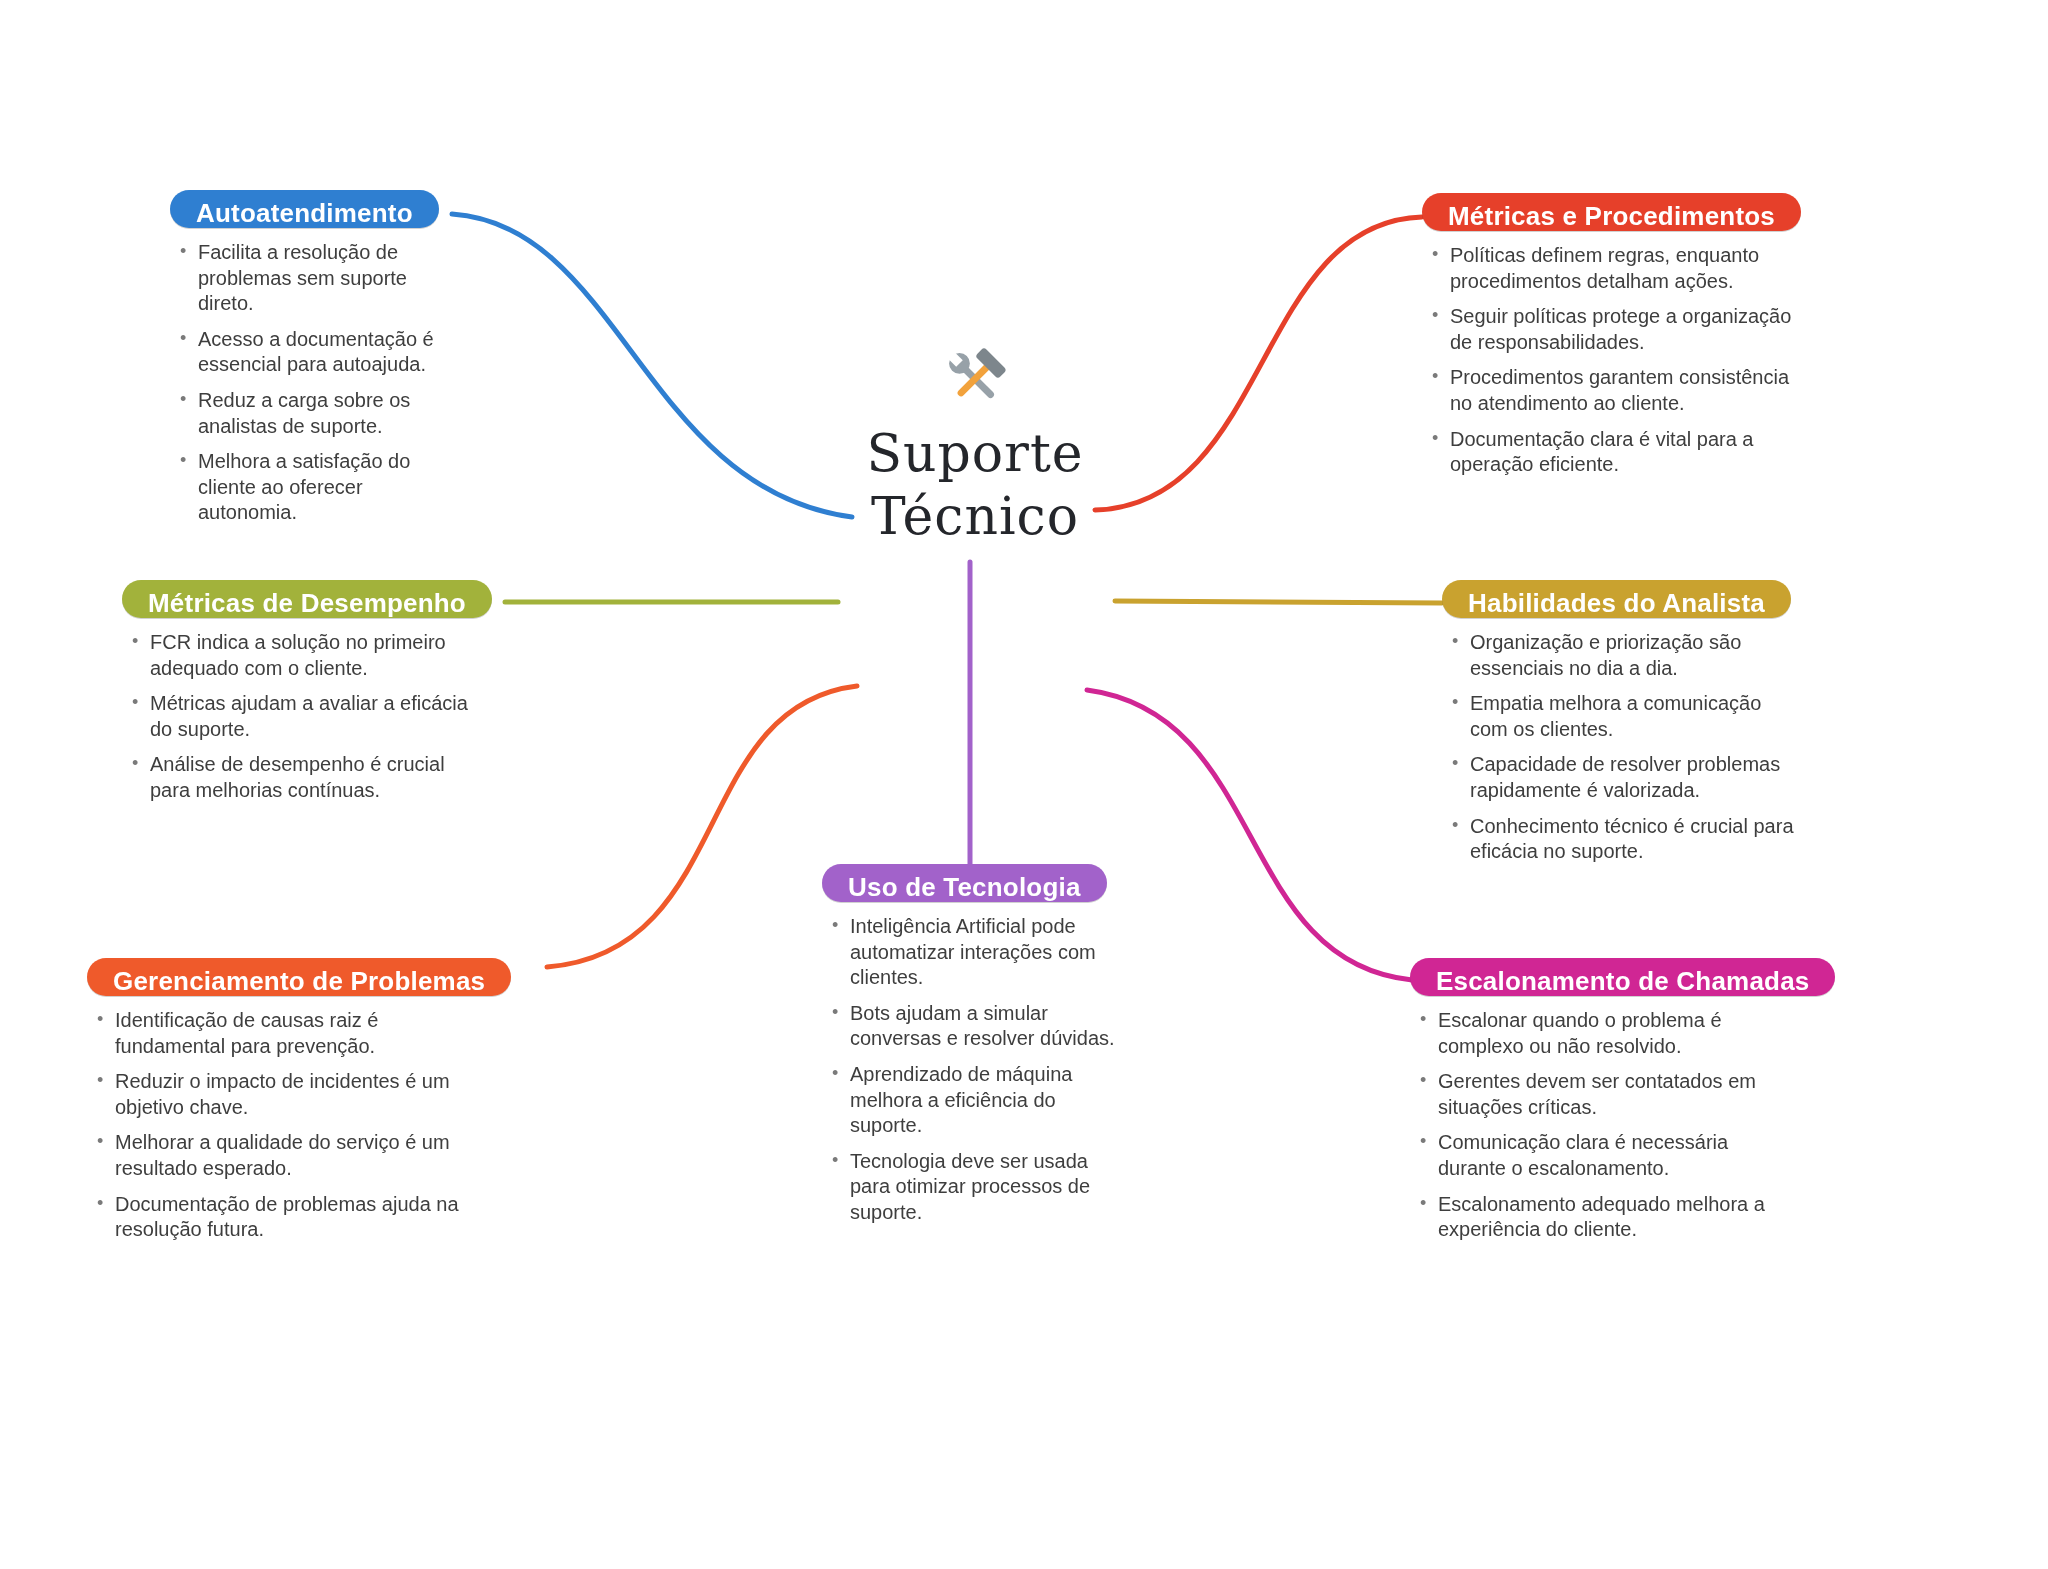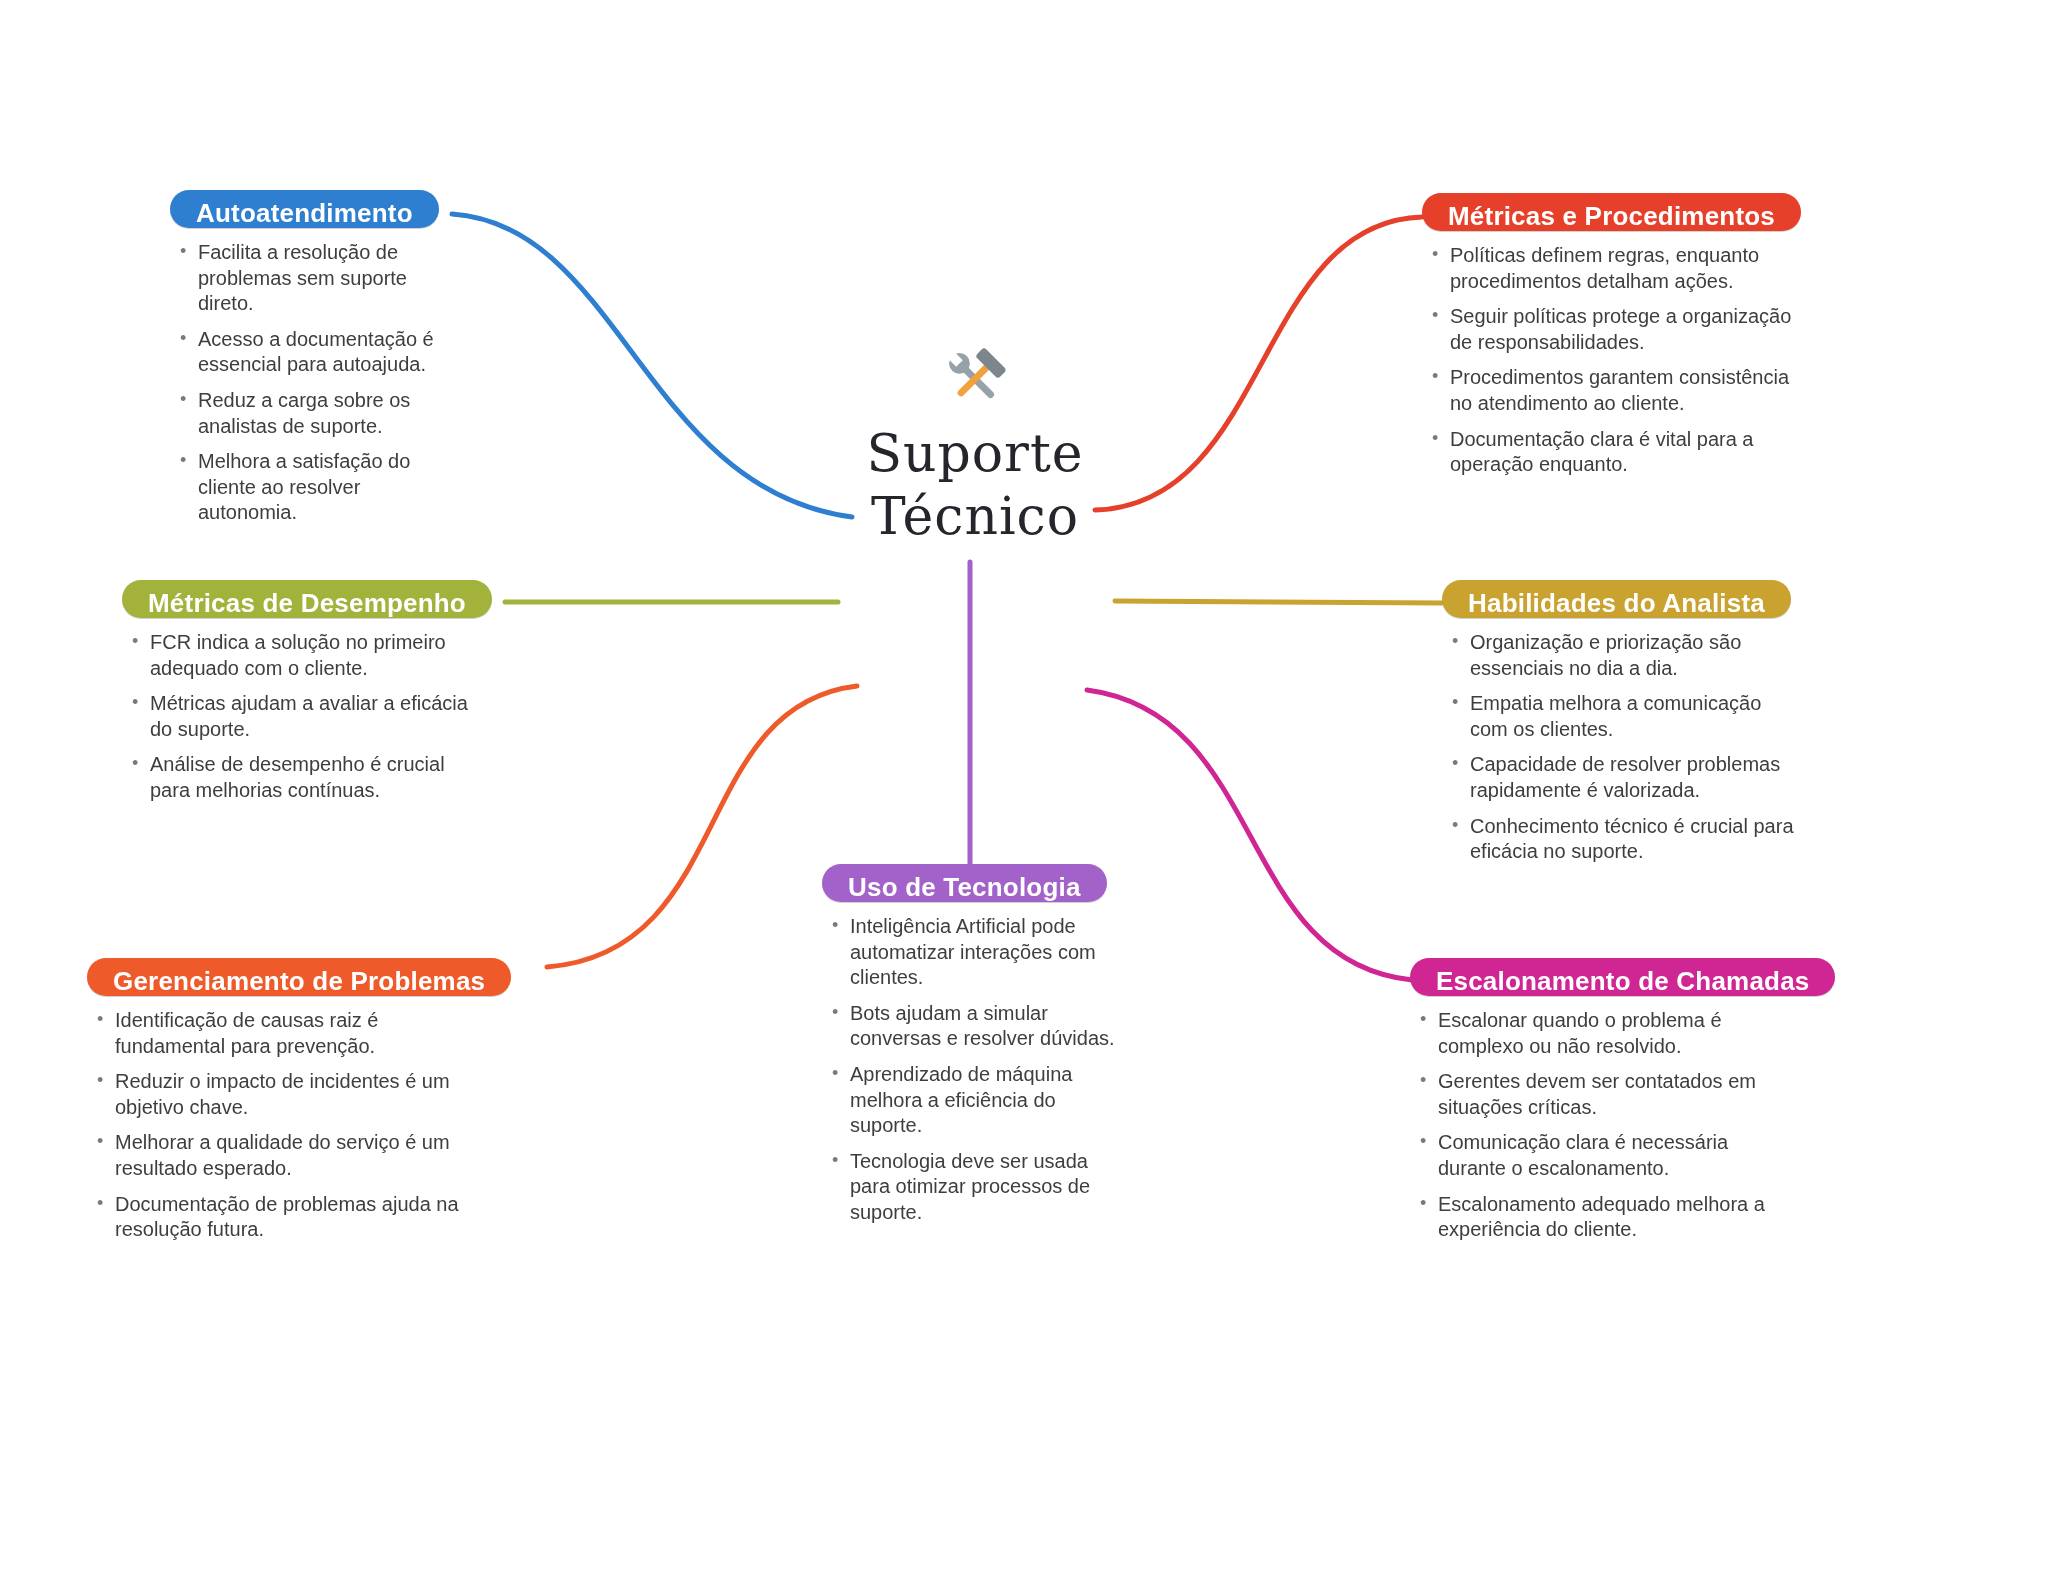--- a/index.html
+++ b/index.html
@@ -110,31 +110,31 @@
     <div class="center-title">Suporte</div>
     <div class="center-title">Técnico</div>
   </div>
 
   <section class="branch" style="left: 170px; top: 190px; width: 265px; --c: #2f7fd1;">
     <div class="pill">Autoatendimento</div>
     <ul class="items">
       <li>Facilita a resolução de problemas sem suporte direto.</li>
       <li>Acesso a documentação é essencial para autoajuda.</li>
       <li>Reduz a carga sobre os analistas de suporte.</li>
-      <li>Melhora a satisfação do cliente ao resolver autonomia.</li>
+      <li>Melhora a satisfação do cliente ao oferecer autonomia.</li>
     </ul>
   </section>
 
   <section class="branch" style="left: 1422px; top: 193px; width: 375px; --c: #e6402a;">
     <div class="pill">Métricas e Procedimentos</div>
     <ul class="items">
       <li>Políticas definem regras, enquanto procedimentos detalham ações.</li>
       <li>Seguir políticas protege a organização de responsabilidades.</li>
       <li>Procedimentos garantem consistência no atendimento ao cliente.</li>
-      <li>Documentação clara é vital para a operação enquanto.</li>
+      <li>Documentação clara é vital para a operação eficiente.</li>
     </ul>
   </section>
 
   <section class="branch" style="left: 122px; top: 580px; width: 355px; --c: #a2b23b;">
     <div class="pill">Métricas de Desempenho</div>
     <ul class="items">
       <li>FCR indica a solução no primeiro adequado com o cliente.</li>
       <li>Métricas ajudam a avaliar a eficácia do suporte.</li>
       <li>Análise de desempenho é crucial para melhorias contínuas.</li>
     </ul>

